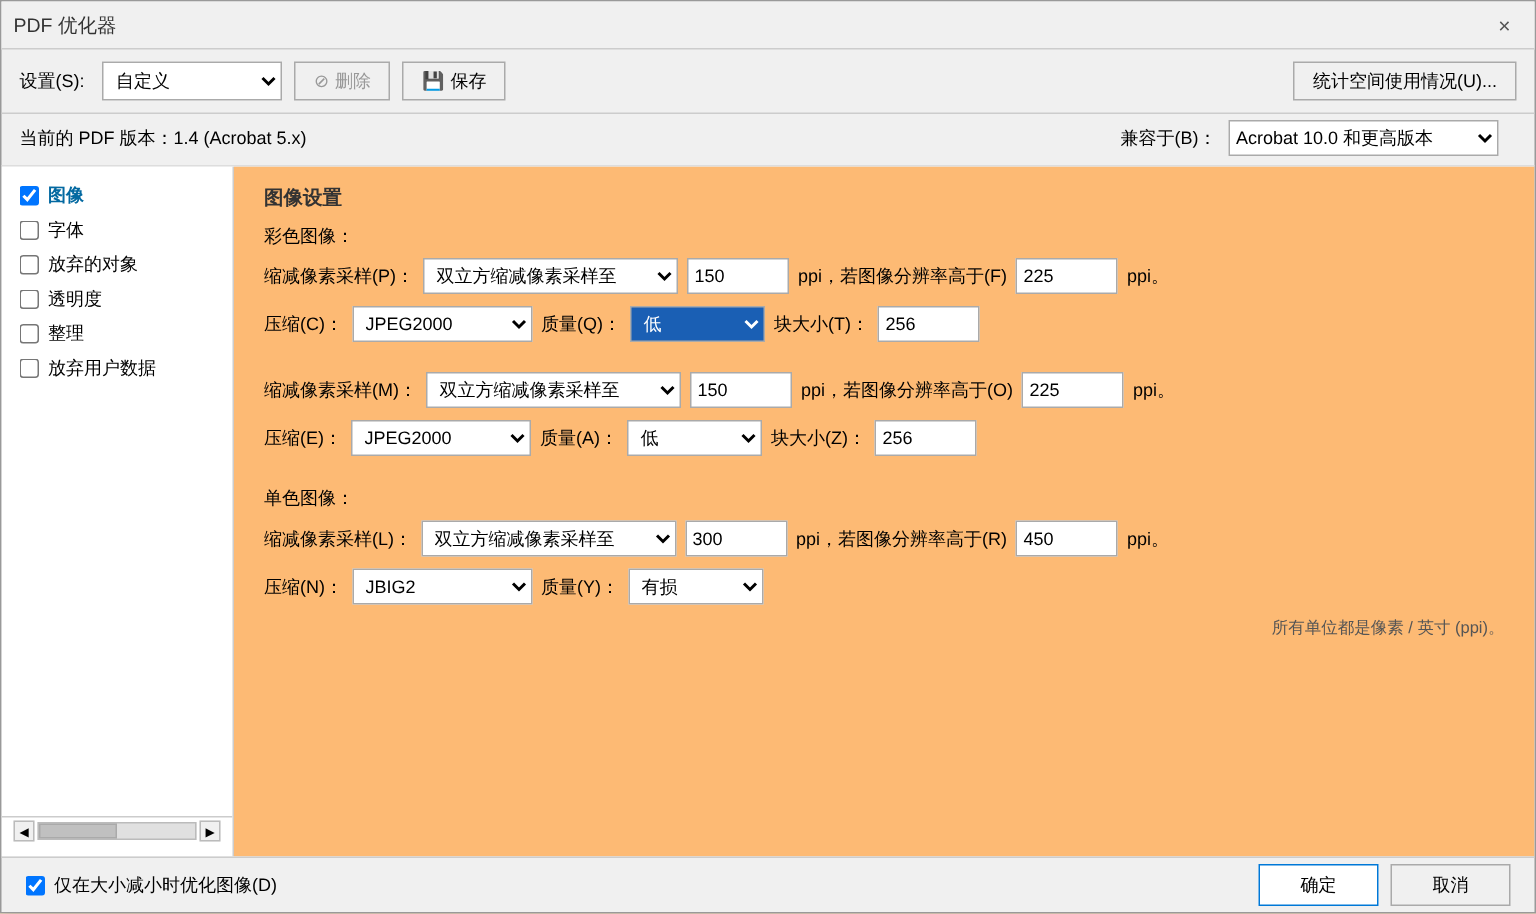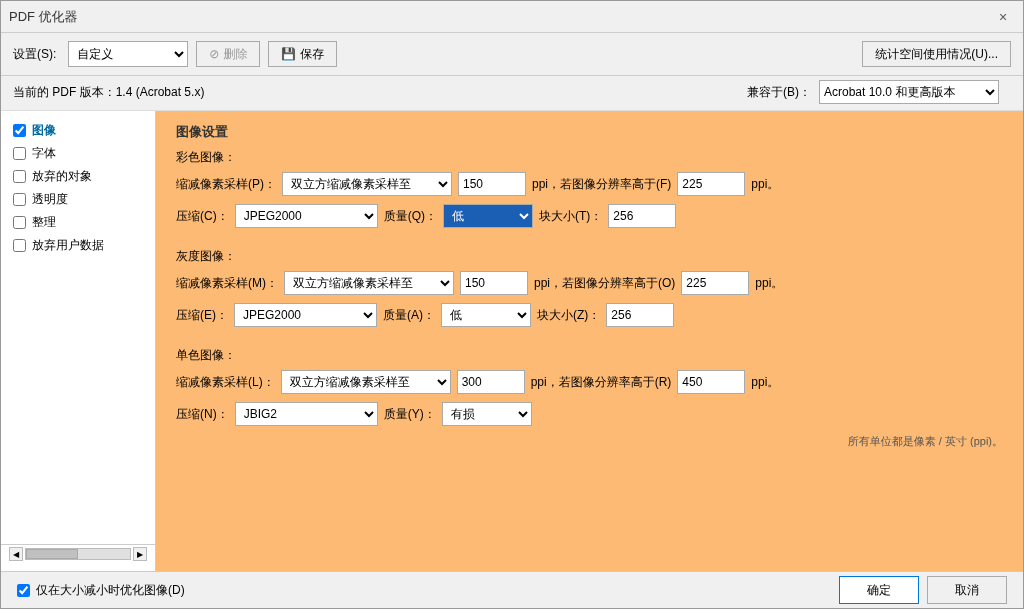--- a/index.html
+++ b/index.html
@@ -124,21 +124,21 @@
     }
     .field-label { font-size: 12px; white-space: nowrap; }
     .field-select {
       height: 24px;
       border: 1px solid #aaa;
       background: white;
       font-size: 12px;
       padding: 0 4px;
     }
     .field-select-wide { width: 170px; }
-    .field-select-medium { width: 143px; }
+    .field-select-medium { width: 120px; }
     .field-select-narrow { width: 90px; }
     .field-input {
       width: 68px;
       height: 24px;
       border: 1px solid #aaa;
       padding: 0 4px;
       font-size: 12px;
     }
     .field-unit { font-size: 12px; white-space: nowrap; }
 
@@ -308,21 +308,20 @@
           <span class="field-label">质量(Q)：</span>
           <select class="field-select field-select-narrow" style="background:#1a5fb4;color:white;">
             <option value="低">低</option>
           </select>
           <span class="field-label">块大小(T)：</span>
           <input class="field-input" type="text" value="256" style="">
         </div>
       </div>
 
       <div class="section-block">
-        <div class="field-label" style="margin-bottom:6px;">灰度图像：</div>
         <div class="field-row">
           <span class="field-label">缩减像素采样(M)：</span>
           <select class="field-select field-select-wide">
             <option value="双立方缩减像素采样至">双立方缩减像素采样至</option>
           </select>
           <input class="field-input" type="text" value="150" style="">
           <span class="field-unit">ppi，若图像分辨率高于(O)</span>
           <input class="field-input" type="text" value="225" style="">
           <span class="field-unit">ppi。</span>
         </div>

